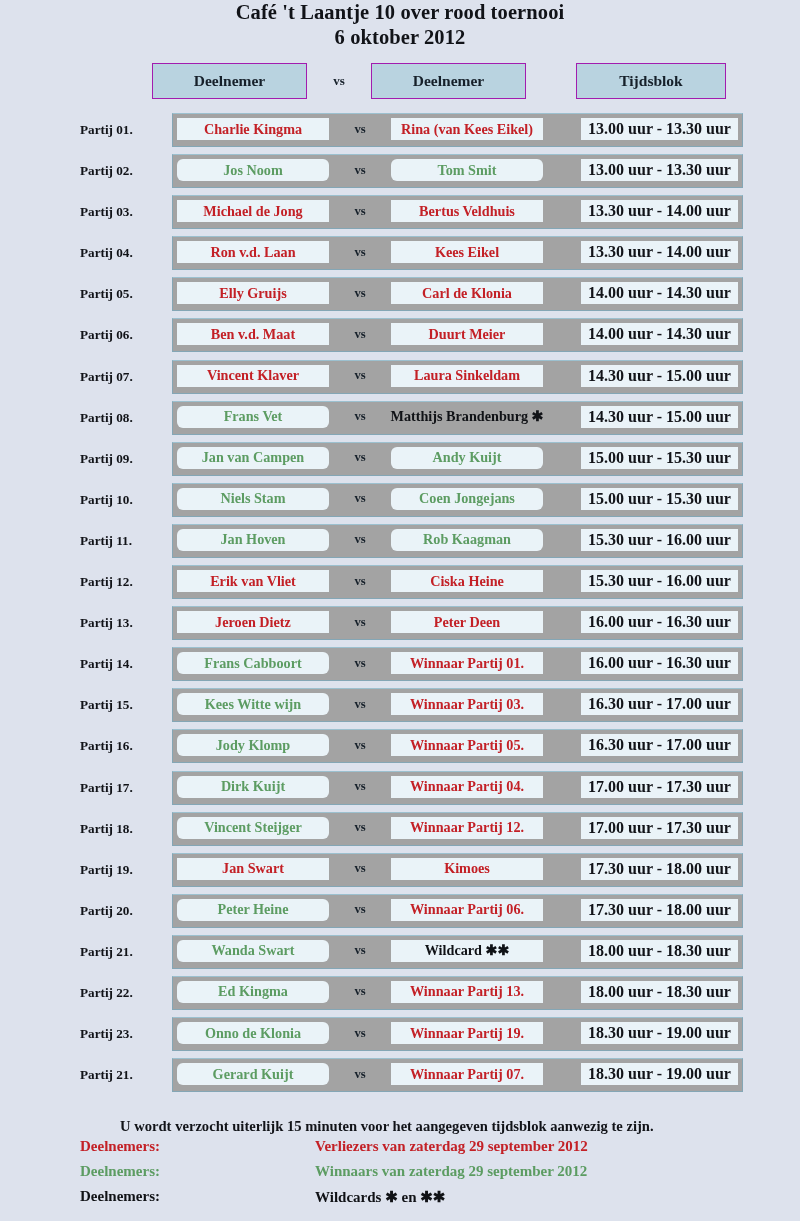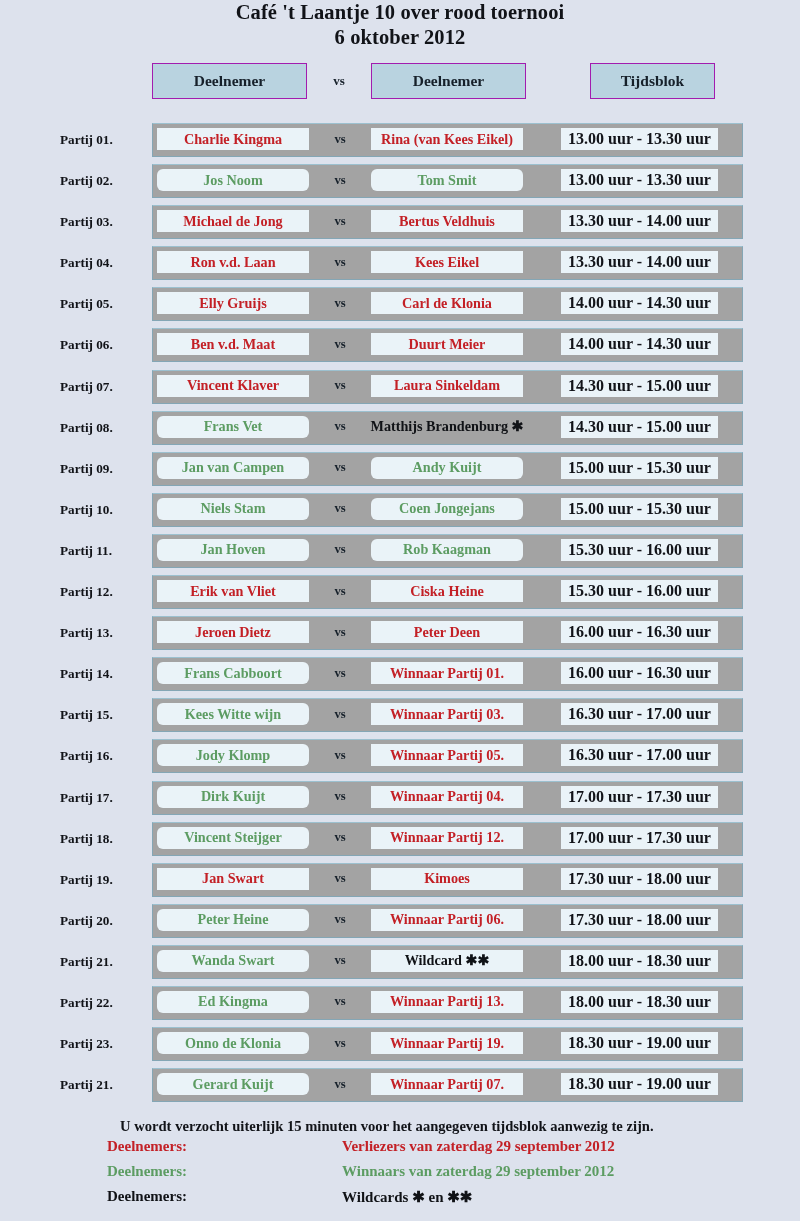--- a/index.html
+++ b/index.html
@@ -48,38 +48,39 @@
     box-sizing: border-box;
     display: flex;
     align-items: center;
     justify-content: center;
     font-size: 15.5px;
     font-weight: bold;
     color: #16202a;
   }
   .hdr-p1 { left: 152px; width: 155px; }
   .hdr-p2 { left: 371px; width: 155px; }
-  .hdr-tijd { left: 590px; width: 125px; }
+  .hdr-tijd { left: 576px; width: 150px; }
   .hdr-vs {
     position: absolute;
     left: 307px;
     width: 64px;
     top: 0;
     height: 36px;
     display: flex;
     align-items: center;
     justify-content: center;
     font-size: 13px;
     font-weight: bold;
     color: #16202a;
   }
 
   
   .rows {
-    margin-top: 22px;
+    margin-top: 12px;
+    padding-left: 20px;
   }
   .match-row {
     position: relative;
     height: 41.1px;
   }
   .partij-label {
     position: absolute;
     left: 60px;
     width: 86px;
     top: 0;
@@ -136,21 +137,21 @@
     margin-left: 120px;
     font-size: 14.6px;
     font-weight: bold;
     color: #111318;
     line-height: 24px;
     white-space: nowrap;
   }
   .legend-line {
     position: relative;
     height: 25px;
-    margin-left: 107px;
+    margin-left: 80px;
     font-size: 15px;
     font-weight: bold;
     white-space: nowrap;
   }
   .legend-key {
     position: absolute;
     left: 0;
     top: 0;
   }
   .legend-val {

